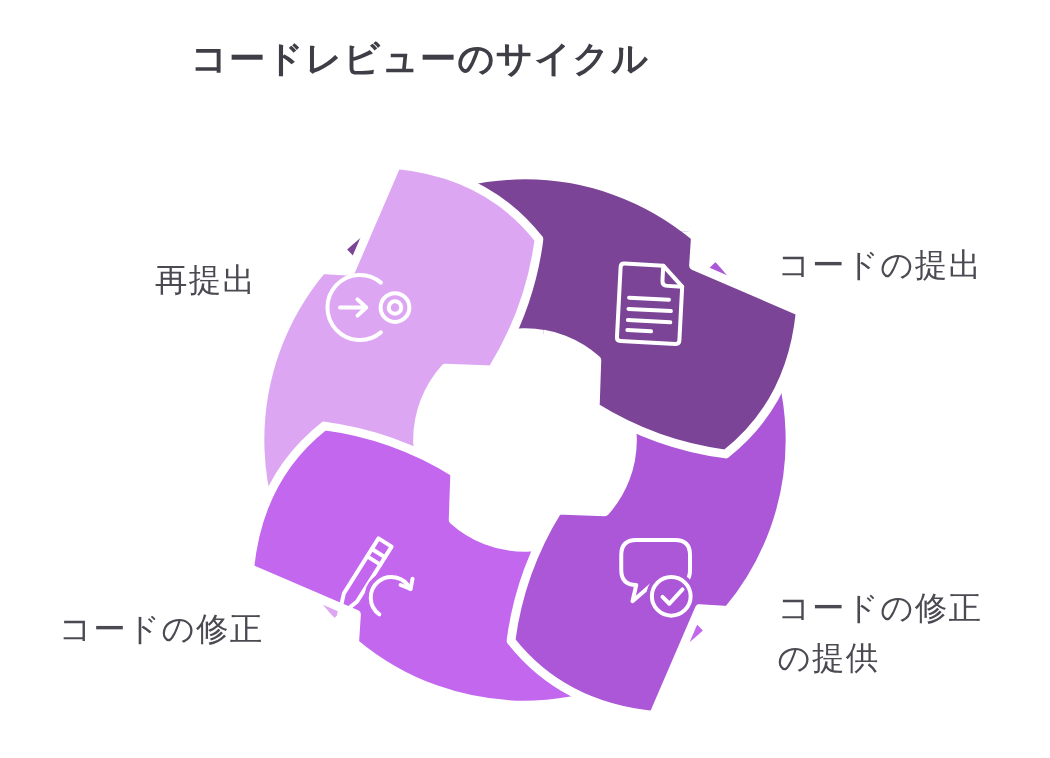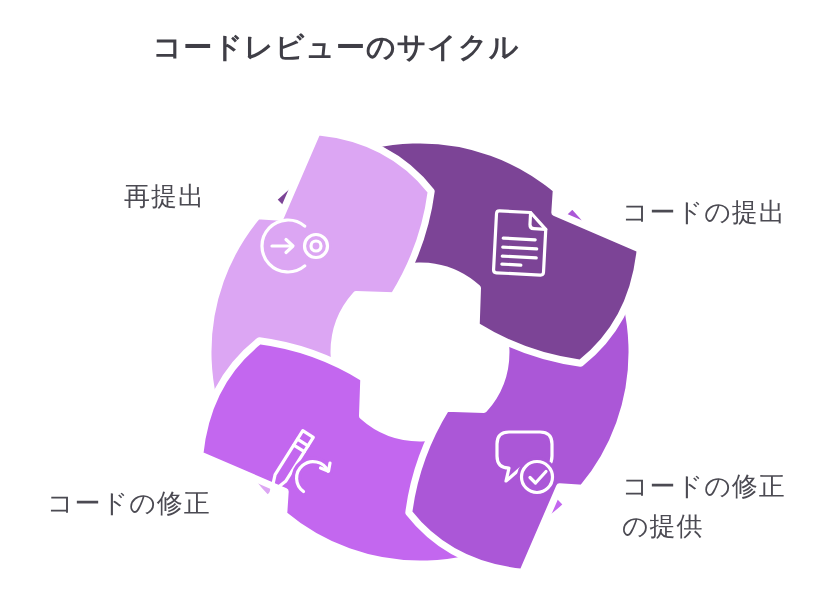--- a/index.html
+++ b/index.html
@@ -10,21 +10,21 @@
   }
   .title{
     position:absolute;top:28px;left:0;width:672px;
     text-align:center;font-size:29px;font-weight:700;color:#3f3e46;
     letter-spacing:1px;
   }
   .step-label{
     position:absolute;font-size:26px;color:#4b4a52;
     white-space:pre-line;line-height:40px;letter-spacing:1px;
   }
-  .lbl-resubmit{right:635px;top:176px;text-align:right;}
+  .lbl-resubmit{right:635px;top:204px;text-align:right;}
   .lbl-submit{left:622px;top:192px;}
   .lbl-feedback{left:622px;top:466px;}
   .lbl-revise{left:47px;top:483px;}
   svg.diagram{position:absolute;left:0;top:0;}
   .arrow{stroke:#ffffff;stroke-width:7;stroke-linejoin:round;}
   .icon{stroke:#ffffff;stroke-width:3.2;fill:none;stroke-linecap:round;stroke-linejoin:round;}
 </style>
 </head>
 <body>
 

